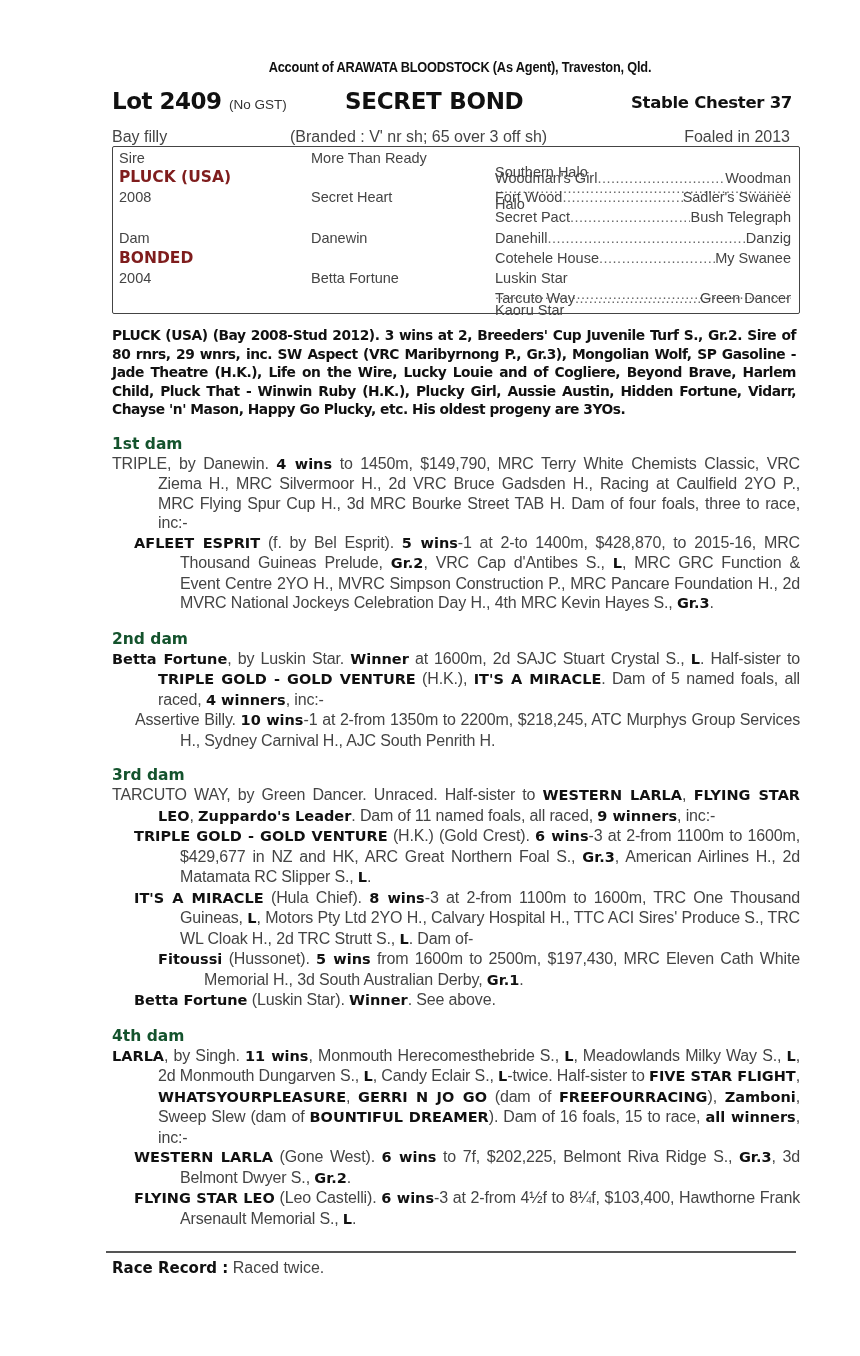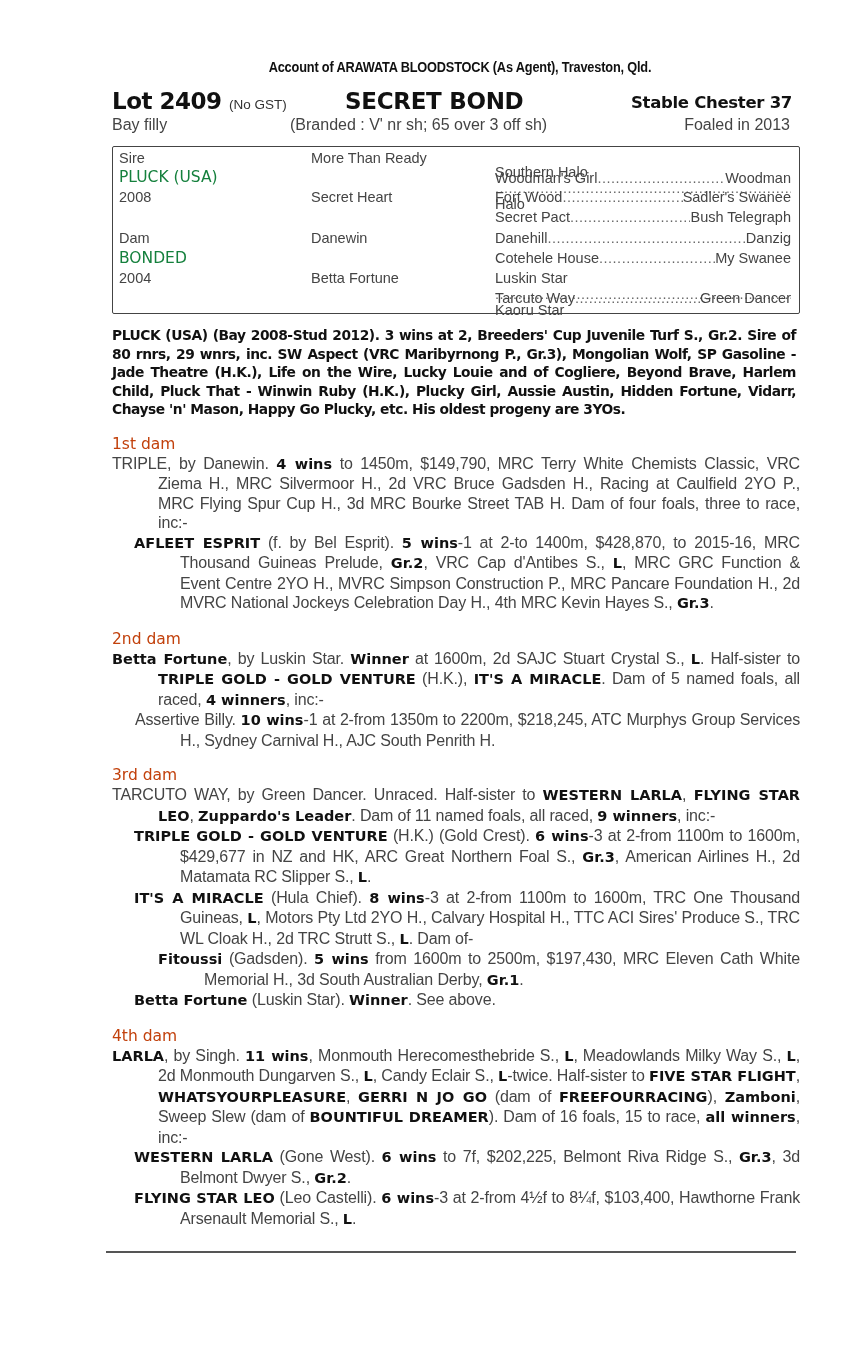--- a/index.html
+++ b/index.html
@@ -11,40 +11,40 @@
              font-size: 14.5px; letter-spacing: -0.2px; transform: scaleX(0.88); transform-origin: center;
              color: #111; height: 18px; line-height: 18px; margin-left: 8px; }
 
   .lotline { position: relative; height: 28px; margin-top: 12px; }
   .lot { position: absolute; left: 0; top: 0; font-weight: 900; font-size: 23px; color: #111; font-family: "DejaVu Sans", sans-serif; letter-spacing: -0.5px; }
   .lot .nogst { font-weight: normal; font-size: 13.5px; color: #333; font-family: "Liberation Sans", sans-serif; letter-spacing: 0; }
   .horse { position: absolute; left: 233px; top: 0; font-weight: 900; font-size: 23px; color: #111; font-family: "DejaVu Sans", sans-serif; letter-spacing: -0.3px; }
   .stable { position: absolute; right: 8px; top: 5px; font-weight: 900; font-size: 16.5px; color: #111; font-family: "DejaVu Sans", sans-serif; letter-spacing: -0.3px; }
 
   .descline { position: relative; height: 22px; font-size: 16px; color: #444; }
-  .descline span { position: absolute; top: 0; text-align: center; }
+  .descline span { position: absolute; top: 12px; text-align: center; }
   .sex { left: 0; }
   .brand { left: 178px; }
   .foaled { right: 10px; }
 
   .ped { position: relative; margin-top: 8px; width: 686px; height: 166px; border: 1.5px solid #444;
          border-radius: 2px; font-size: 14.5px; color: #444; }
   .ped .c { position: absolute; white-space: nowrap; }
-  .ped .b { font-weight: 400; font-family: "DejaVu Sans", sans-serif; font-size: 15.5px; color: #15803d; }
+  .ped .b { font-weight: 700; font-family: "DejaVu Sans", sans-serif; font-size: 15.5px; color: #7f1d1d; }
   .gp { position: absolute; left: 382px; width: 296px; display: flex; white-space: nowrap; }
   .gp .l { flex: 0 0 auto; }
   .gp .dots { flex: 1 1 auto; overflow: hidden; color: #666; letter-spacing: 0.5px; }
   .gp .dots::before { content: "......................................................................................"; }
   .gp .r { flex: 0 0 auto; }
 
   .sireblurb { margin-top: 12px; font-family: "DejaVu Sans", sans-serif; font-weight: 900; font-size: 13.8px;
                line-height: 18.5px; color: #111; letter-spacing: -0.45px; text-align: justify; width: 684px; }
 
   .section { margin-top: 16px; }
-  .sechead { font-family: "DejaVu Sans", sans-serif; font-weight: 400; font-size: 15.5px; color: #c2410c; height: 19px; line-height: 19px; }
+  .sechead { font-family: "DejaVu Sans", sans-serif; font-weight: 700; font-size: 15.5px; color: #14532d; height: 19px; line-height: 19px; }
   .para { font-size: 16px; line-height: 19.5px; color: #444; text-align: justify; letter-spacing: -0.15px; }
   .para b, .para .bb { font-family: "DejaVu Sans", sans-serif; font-weight: 900; font-size: 14.5px; color: #111; letter-spacing: 0; }
   .p0 { padding-left: 46px; text-indent: -46px; }
   .p1 { padding-left: 68px; text-indent: -46px; }
   .p2 { padding-left: 92px; text-indent: -46px; }
   .p3 { padding-left: 68px; text-indent: -45px; }
 
   .divider { margin-top: 22px; border-top: 2px solid #555; width: 690px; margin-left: -6px; }
   .racerec { margin-top: 6px; font-size: 16px; color: #444; }
   .racerec b { font-family: "DejaVu Sans", sans-serif; font-weight: 900; font-size: 15px; color: #111; }
@@ -134,26 +134,27 @@
       <div class="section">
         <div class="sechead">2nd dam</div>
         <div class="para p0"><b>Betta Fortune</b><span>, by Luskin Star. </span><b>Winner</b><span> at 1600m, 2d SAJC Stuart Crystal S., </span><b>L</b><span>. Half-sister to </span><b>TRIPLE GOLD - GOLD VENTURE</b><span> (H.K.), </span><b>IT'S A MIRACLE</b><span>. Dam of 5 named foals, all raced, </span><b>4 winners</b><span>, inc:-</span></div>
         <div class="para p3"><span>Assertive Billy. </span><b>10 wins</b><span>-1 at 2-from 1350m to 2200m, $218,245, ATC Murphys Group Services H., Sydney Carnival H., AJC South Penrith H.</span></div>
       </div>
       <div class="section">
         <div class="sechead">3rd dam</div>
         <div class="para p0"><span>TARCUTO WAY, by Green Dancer. Unraced. Half-sister to </span><b>WESTERN LARLA</b><span>, </span><b>FLYING STAR LEO</b><span>, </span><b>Zuppardo's Leader</b><span>. Dam of 11 named foals, all raced, </span><b>9 winners</b><span>, inc:-</span></div>
         <div class="para p1"><b>TRIPLE GOLD - GOLD VENTURE</b><span> (H.K.) (Gold Crest). </span><b>6 wins</b><span>-3 at 2-from 1100m to 1600m, $429,677 in NZ and HK, ARC Great Northern Foal S., </span><b>Gr.3</b><span>, American Airlines H., 2d Matamata RC Slipper S., </span><b>L</b><span>.</span></div>
         <div class="para p1"><b>IT'S A MIRACLE</b><span> (Hula Chief). </span><b>8 wins</b><span>-3 at 2-from 1100m to 1600m, TRC One Thousand Guineas, </span><b>L</b><span>, Motors Pty Ltd 2YO H., Calvary Hospital H., TTC ACI Sires' Produce S., TRC WL Cloak H., 2d TRC Strutt S., </span><b>L</b><span>. Dam of-</span></div>
-        <div class="para p2"><b>Fitoussi</b><span> (Gadsden). </span><b>5 wins</b><span> from 1600m to 2500m, $197,430, MRC Eleven Cath White Memorial H., 3d South Australian Derby, </span><b>Gr.1</b><span>.</span></div>
+        <div class="para p2"><b>Fitoussi</b><span> (Hussonet). </span><b>5 wins</b><span> from 1600m to 2500m, $197,430, MRC Eleven Cath White Memorial H., 3d South Australian Derby, </span><b>Gr.1</b><span>.</span></div>
         <div class="para p1"><b>Betta Fortune</b><span> (Luskin Star). </span><b>Winner</b><span>. See above.</span></div>
       </div>
       <div class="section">
         <div class="sechead">4th dam</div>
         <div class="para p0"><b>LARLA</b><span>, by Singh. </span><b>11 wins</b><span>, Monmouth Herecomesthebride S., </span><b>L</b><span>, Meadowlands Milky Way S., </span><b>L</b><span>, 2d Monmouth Dungarven S., </span><b>L</b><span>, Candy Eclair S., </span><b>L</b><span>-twice. Half-sister to </span><b>FIVE STAR FLIGHT</b><span>, </span><b>WHATSYOURPLEASURE</b><span>, </span><b>GERRI N JO GO</b><span> (dam of </span><b>FREEFOURRACING</b><span>), </span><b>Zamboni</b><span>, Sweep Slew (dam of </span><b>BOUNTIFUL DREAMER</b><span>). Dam of 16 foals, 15 to race, </span><b>all winners</b><span>, inc:-</span></div>
         <div class="para p1"><b>WESTERN LARLA</b><span> (Gone West). </span><b>6 wins</b><span> to 7f, $202,225, Belmont Riva Ridge S., </span><b>Gr.3</b><span>, 3d Belmont Dwyer S., </span><b>Gr.2</b><span>.</span></div>
         <div class="para p1"><b>FLYING STAR LEO</b><span> (Leo Castelli). </span><b>6 wins</b><span>-3 at 2-from 4½f to 8¼f, $103,400, Hawthorne Frank Arsenault Memorial S., </span><b>L</b><span>.</span></div>
       </div>
     </div>
 
   <div class="divider"></div>
+  <div class="racerec"><b>Race Record :</b><span> Raced twice.</span></div>
 
 </div>
 
 </body></html>

